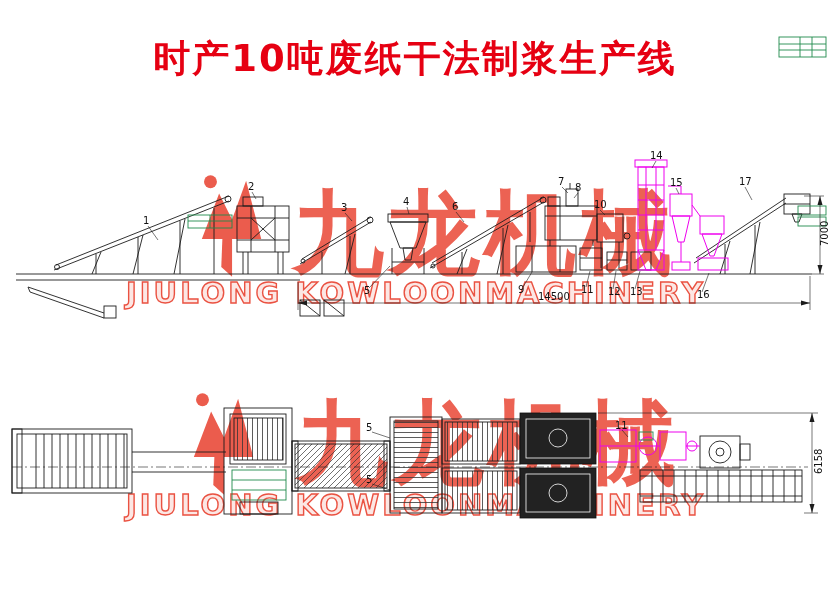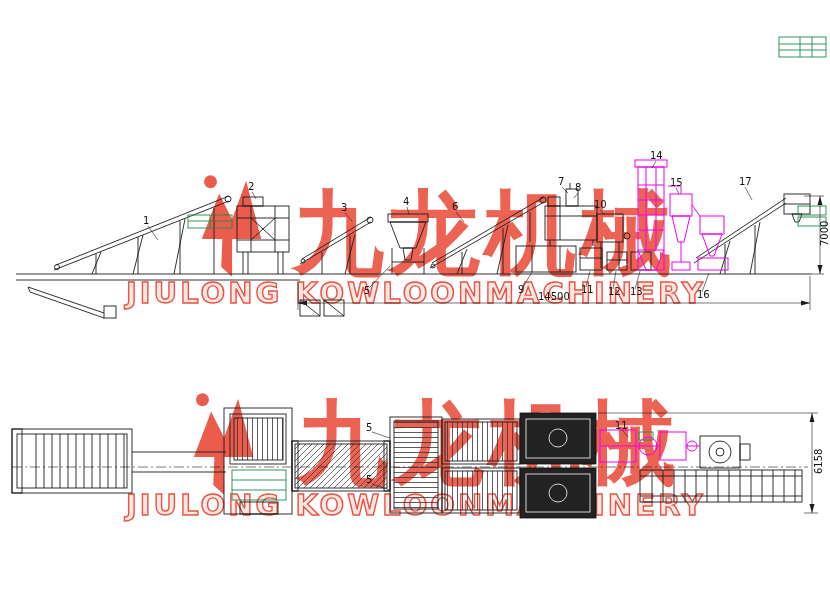--- a/index.html
+++ b/index.html
@@ -30,20 +30,21 @@
   svg .wh{stroke:#fff;stroke-width:0.8;fill:none;}
   svg text{fill:#111;stroke:none;font-family:"DejaVu Sans","Liberation Sans",sans-serif;
         font-size:10px;}
   svg .arr{fill:var(--line);stroke:none;}
 </style>
 </head>
 <body>
 
 <div class="page">
 
+  <div class="page-title">时产10吨废纸干法制浆生产线</div>
 
   <svg class="wm-logo logo-top" width="70" height="108" viewBox="0 0 60 100">
     <circle cx="11" cy="9" r="6" fill="#e8402e"></circle>
     <path d="M3,62 L19,20 L31,44 L44,8 L58,62 Z" fill="#e8402e"></path>
     <path d="M22,62 L31,62 L31,97 L21,88 Z" fill="#e8402e"></path>
   </svg>
   <div class="wm-cn wm-cn-top">九龙机械</div>
   <div class="wm-en wm-en-top">JIULONG KOWLOONMACHINERY</div>
 
   <svg class="wm-logo logo-bot" width="70" height="108" viewBox="0 0 60 100">

